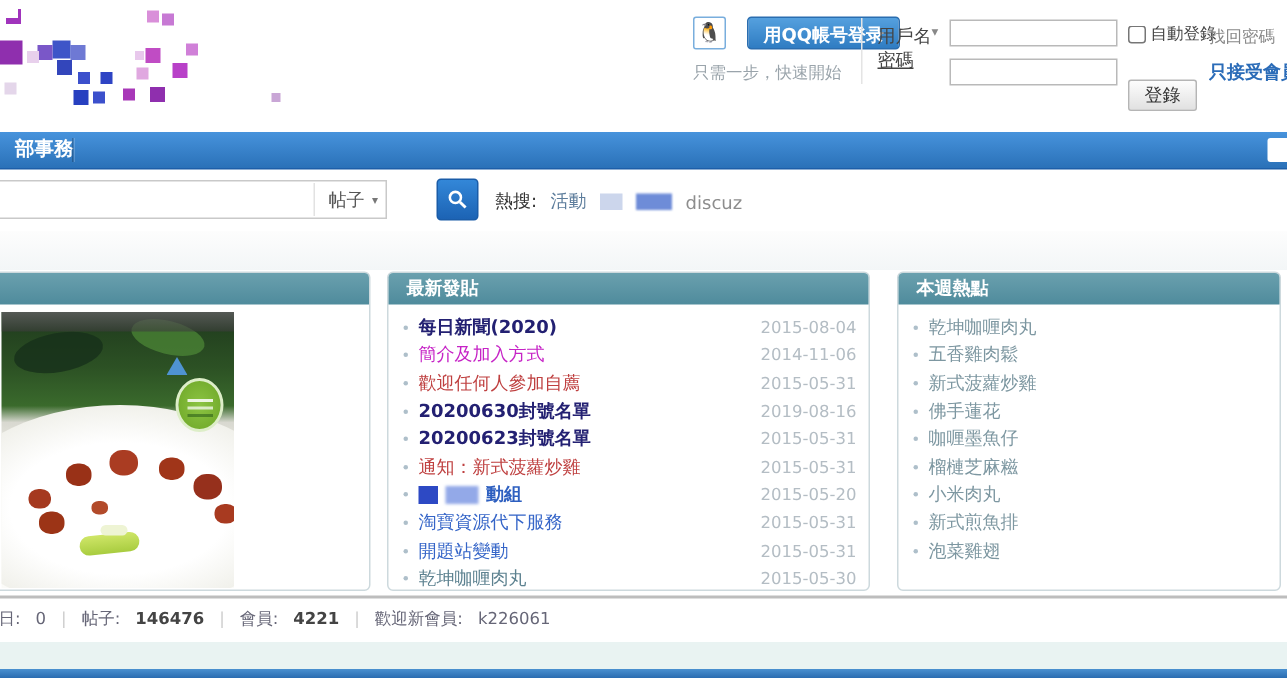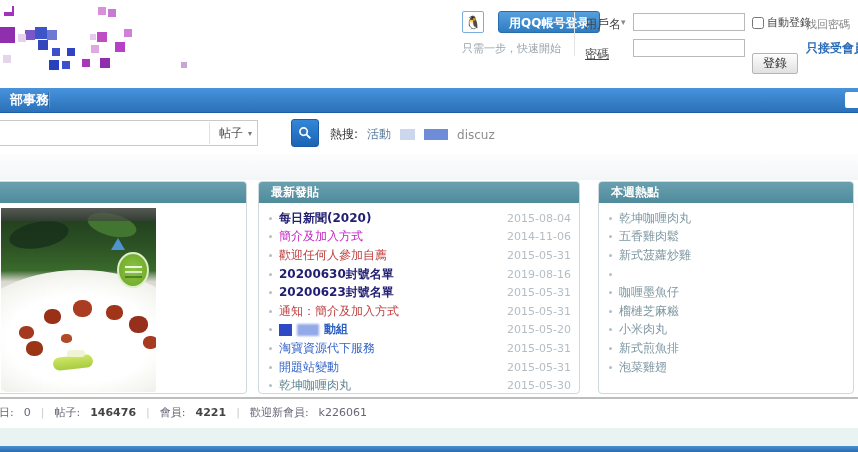--- a/index.html
+++ b/index.html
@@ -25,21 +25,21 @@
   .qq-btn{margin-left:14px;height:22px;line-height:22px;padding:0 10px;border-radius:3px;
     background:linear-gradient(#55a0de,#2f7cc2);border:1px solid #2a6daf;color:#fff;font-size:12px;
     font-weight:bold;cursor:pointer;box-sizing:border-box;}
   .qq-hint{left:462px;top:41px;font-size:11px;color:#9aa4ab;}
   .vsep{left:574px;top:12px;height:44px;border-left:1px solid #e4e4e4;width:0;}
   .fld-label{font-size:12px;color:#444;}
   .lbl-user{left:585px;top:16px;}
   .caret{left:621px;top:17px;font-size:9px;color:#888;}
   .inp{left:633px;width:112px;height:18px;border:1px solid #b9b9b9;background:#fff;box-sizing:border-box;
     font-size:12px;padding:0 3px;}
-  .inp-user{top:13px;} .lbl-pass{left:585px;top:46px;text-decoration:underline;} .inp-pass{top:39px;}
+  .inp-user{top:13px;} .lbl-pass{left:585px;top:32px;text-decoration:underline;} .inp-pass{top:39px;}
   .chk-wrap{left:752px;top:15px;display:flex;align-items:center;gap:3px;font-size:11px;color:#444;}
   .chk-wrap input{width:12px;height:12px;margin:0;}
   .login-btn{left:752px;top:37px;width:46px;height:21px;font-size:12px;color:#333;
     background:linear-gradient(#fdfdfd,#e1e1e1);border:1px solid #b5b5b5;border-radius:2px;cursor:pointer;margin-top:16px;}
   .find-pwd{left:806px;top:17px;font-size:11px;color:#888;text-decoration:none;}
   .members-only{left:806px;top:40px;font-size:12px;font-weight:bold;color:#2b6cb8;width:54px;
     overflow:hidden;white-space:nowrap;}
   
   .nav{left:0;top:88px;width:858px;height:24px;background:linear-gradient(#4793dc,#2a71b8);
     border-bottom:1px solid #1d5ea8;text-align:right;}
@@ -225,21 +225,21 @@
       </div>
       <div class="row">
         <span class="dot"></span>
 
         <a class="title" style="color: rgb(35, 32, 114); font-weight: 700;">20200623封號名單</a>
         <span class="date">2015-05-31</span>
       </div>
       <div class="row">
         <span class="dot"></span>
 
-        <a class="title" style="color: rgb(191, 64, 64);">通知：簡介及加入方式</a>
+        <a class="title" style="color: rgb(191, 64, 64);">通知：新式菠蘿炒雞</a>
         <span class="date">2015-05-31</span>
       </div>
       <div class="row">
         <span class="dot"></span>
         <span class="censor c1 show"></span>
         <span class="censor c2 show"></span>
         <a class="title" style="color: rgb(45, 95, 192); font-weight: 700;">動組</a>
         <span class="date">2015-05-20</span>
       </div>
       <div class="row">
@@ -274,20 +274,21 @@
       <div class="row">
         <span class="dot"></span>
         <a class="title">五香雞肉鬆</a>
       </div>
       <div class="row">
         <span class="dot"></span>
         <a class="title">新式菠蘿炒雞</a>
       </div>
       <div class="row">
         <span class="dot"></span>
+        <a class="title">佛手蓮花</a>
       </div>
       <div class="row">
         <span class="dot"></span>
         <a class="title">咖喱墨魚仔</a>
       </div>
       <div class="row">
         <span class="dot"></span>
         <a class="title">榴槤芝麻糍</a>
       </div>
       <div class="row">

